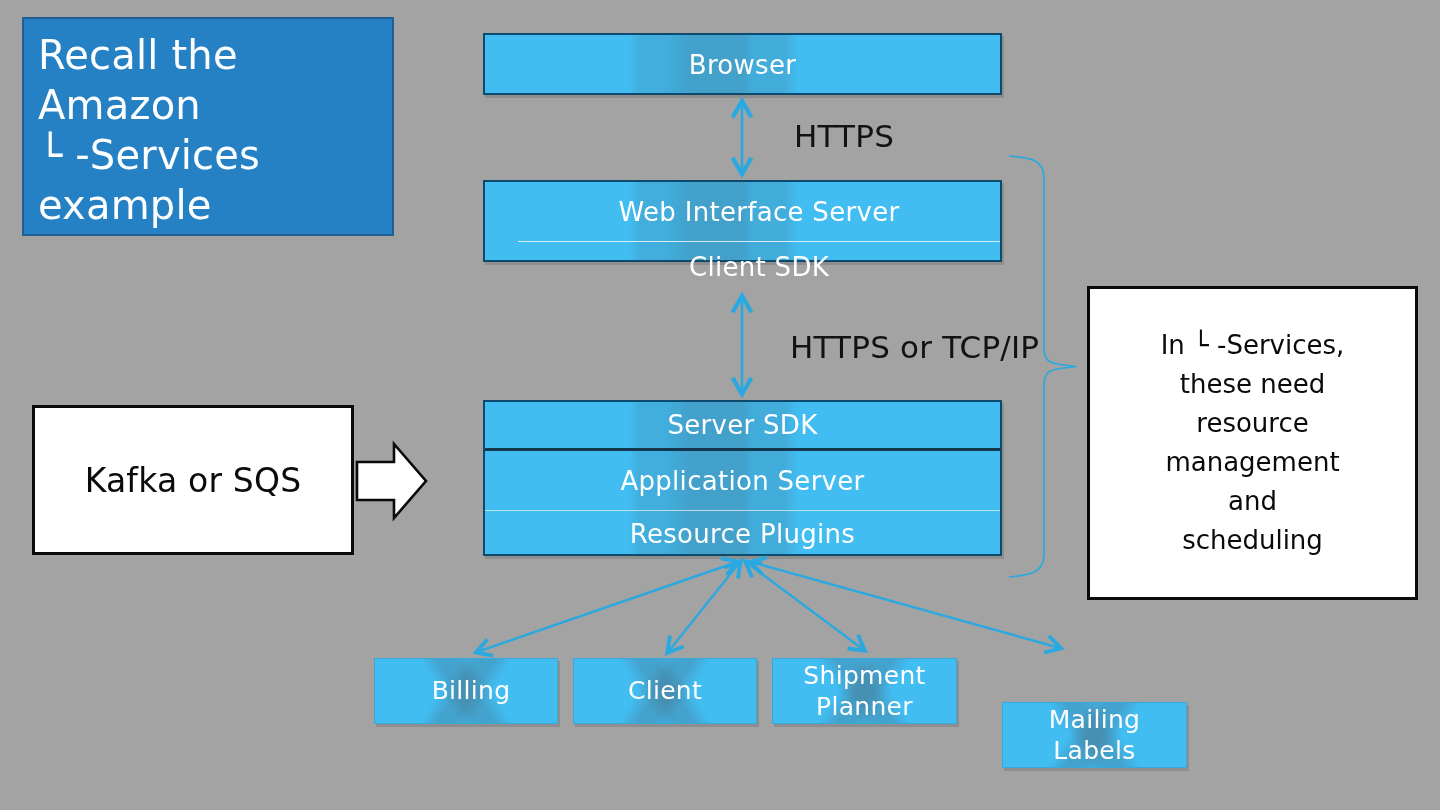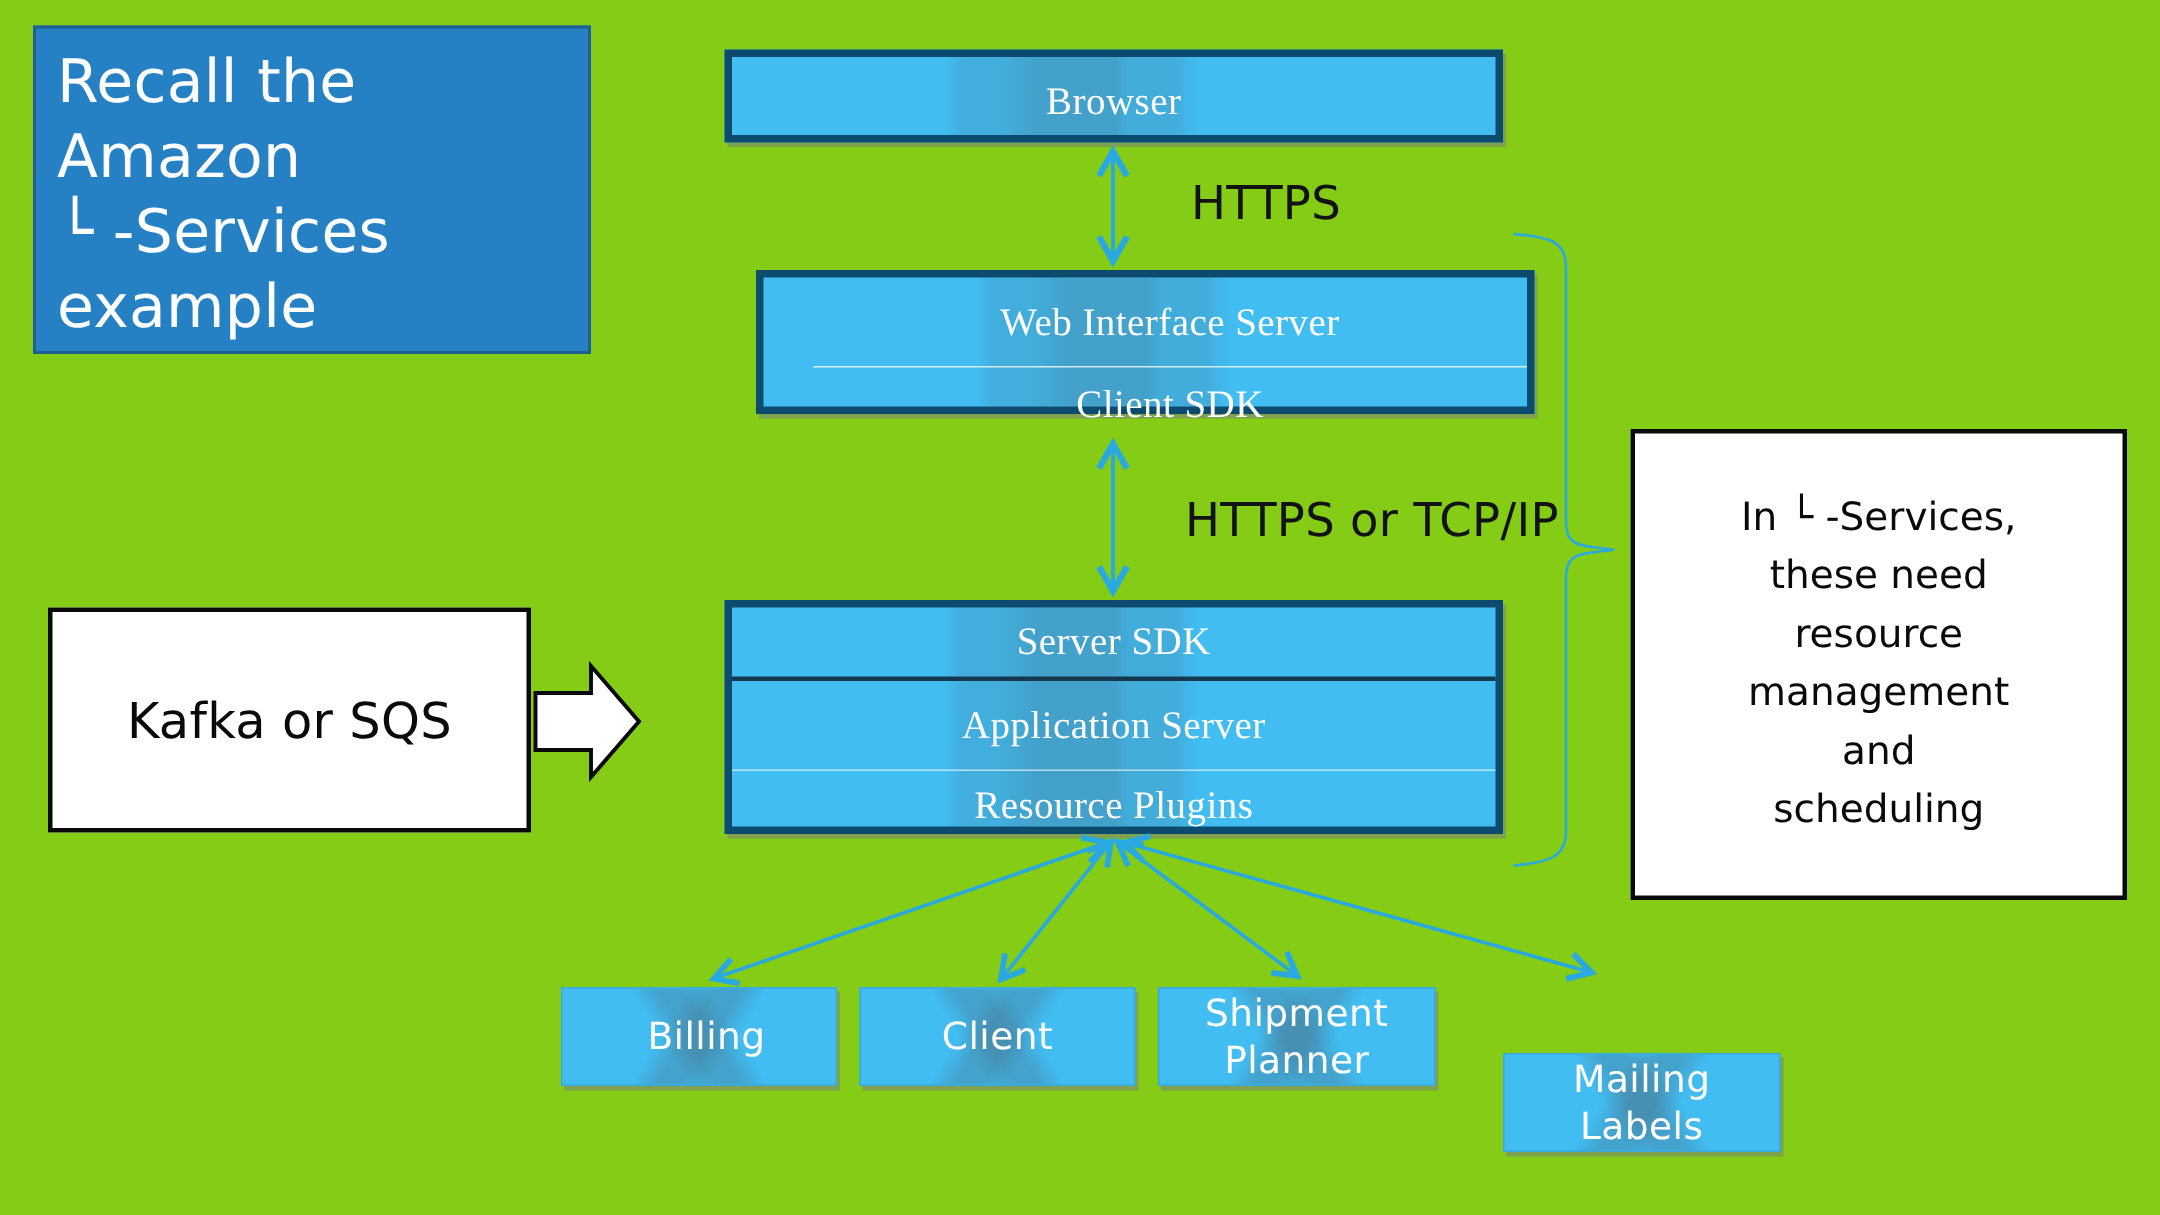--- a/index.html
+++ b/index.html
@@ -1,52 +1,51 @@
 <!DOCTYPE html>
 <html><head>
 <meta charset="utf-8">
 <style>
   html,body{margin:0;padding:0;background:#ffffff;}
   .slide{
-    position:relative;width:1440px;height:810px;background:#84cc16;overflow:hidden;
+    position:relative;width:1440px;height:810px;background:#a3a3a3;overflow:hidden;
     font-family:"DejaVu Sans","Liberation Sans",sans-serif;
   }
   
   .title-card{
     position:absolute;left:22px;top:17px;width:372px;height:219px;
     background:#2581c4;border:2px solid #205f92;box-sizing:border-box;
   }
   .title-card .txt{
     margin:11px 0 0 14px;color:#fdfeff;font-size:40px;line-height:1.25;
     white-space:pre-line;letter-spacing:0.2px;
   }
   
   .tier{
     position:absolute;box-sizing:border-box;background:#41bdf2;
-    border:5px solid #0c4a6e;box-shadow:2px 3px 0 rgba(125,125,125,0.55);
+    border:2px solid #0c4a6e;box-shadow:2px 3px 0 rgba(125,125,125,0.55);
     color:#ffffff;
-    font-family:Liberation Serif, serif;
   }
   .tier .row{
     display:flex;align-items:center;justify-content:center;
     font-size:26px;color:#fefeff;letter-spacing:0.3px;position:relative;z-index:2;
   }
   
   .wm::after{
     content:"";position:absolute;inset:0;z-index:1;pointer-events:none;
     background:linear-gradient(90deg,
       rgba(0,0,0,0) 0 28%,
       rgba(70,95,110,0.16) 30% 35%,
       rgba(70,95,110,0.30) 40% 50%,
       rgba(70,95,110,0.18) 52% 58%,
       rgba(0,0,0,0) 61% 100%);
   }
   .stack-browser{left:483px;top:33px;width:519px;height:62px;}
   .stack-browser .row{height:60px;}
-  .stack-web{left:504px;top:180px;width:519px;height:96px;padding-left:33px;}
+  .stack-web{left:483px;top:180px;width:519px;height:82px;padding-left:33px;}
   .stack-web .row-1{height:59px;}
   .stack-web .row-2{height:49px;border-top:1px solid rgba(250,250,250,0.8);}
   .stack-server{left:483px;top:400px;width:519px;height:156px;}
   .stack-server .row-1{height:46px;border-radius:15px;}
   .stack-server .row-2{height:59px;border-top:3px solid #16384e;}
   .stack-server .row-3{height:46px;border-top:1px solid rgba(250,250,250,0.65);}
   
   .link-label{
     position:absolute;color:#121212;font-size:31px;letter-spacing:0.2px;
   }

